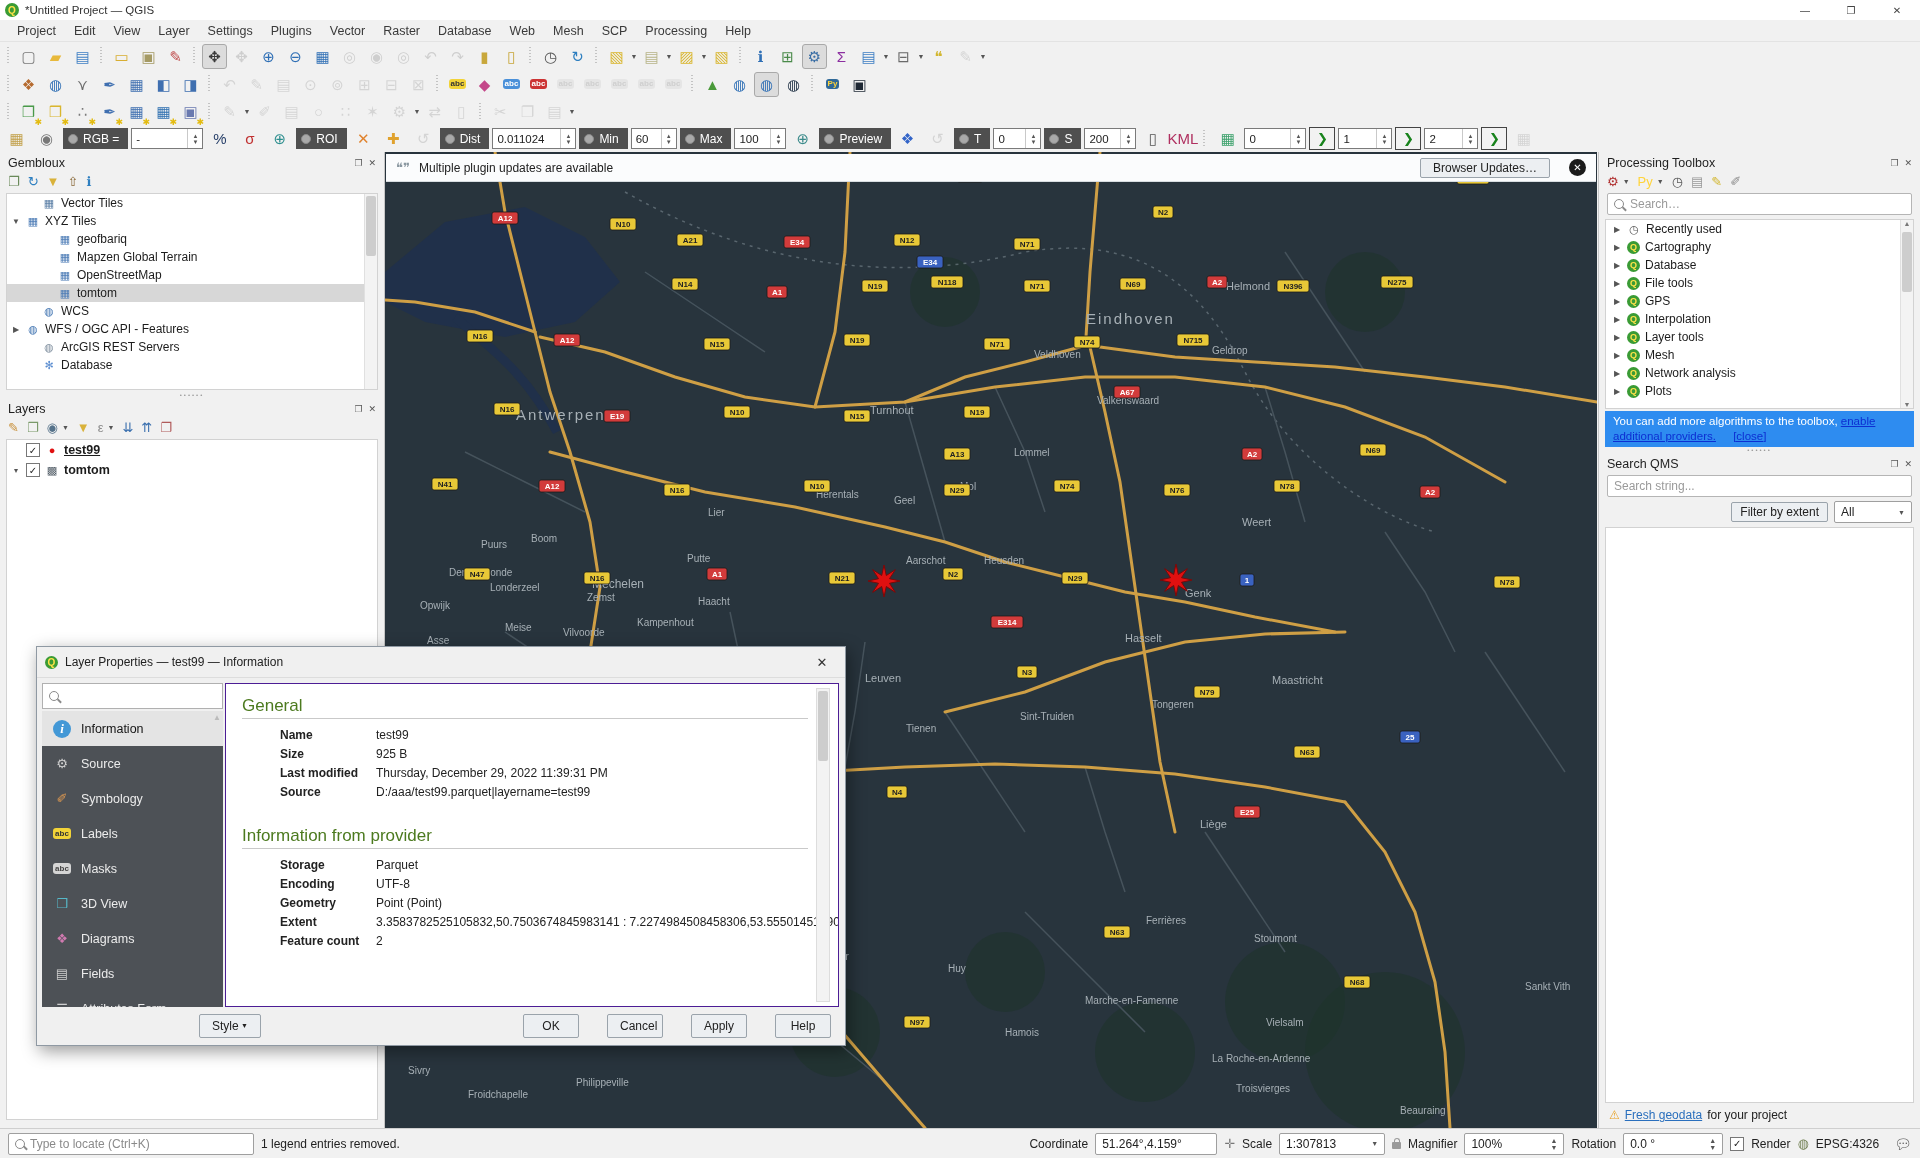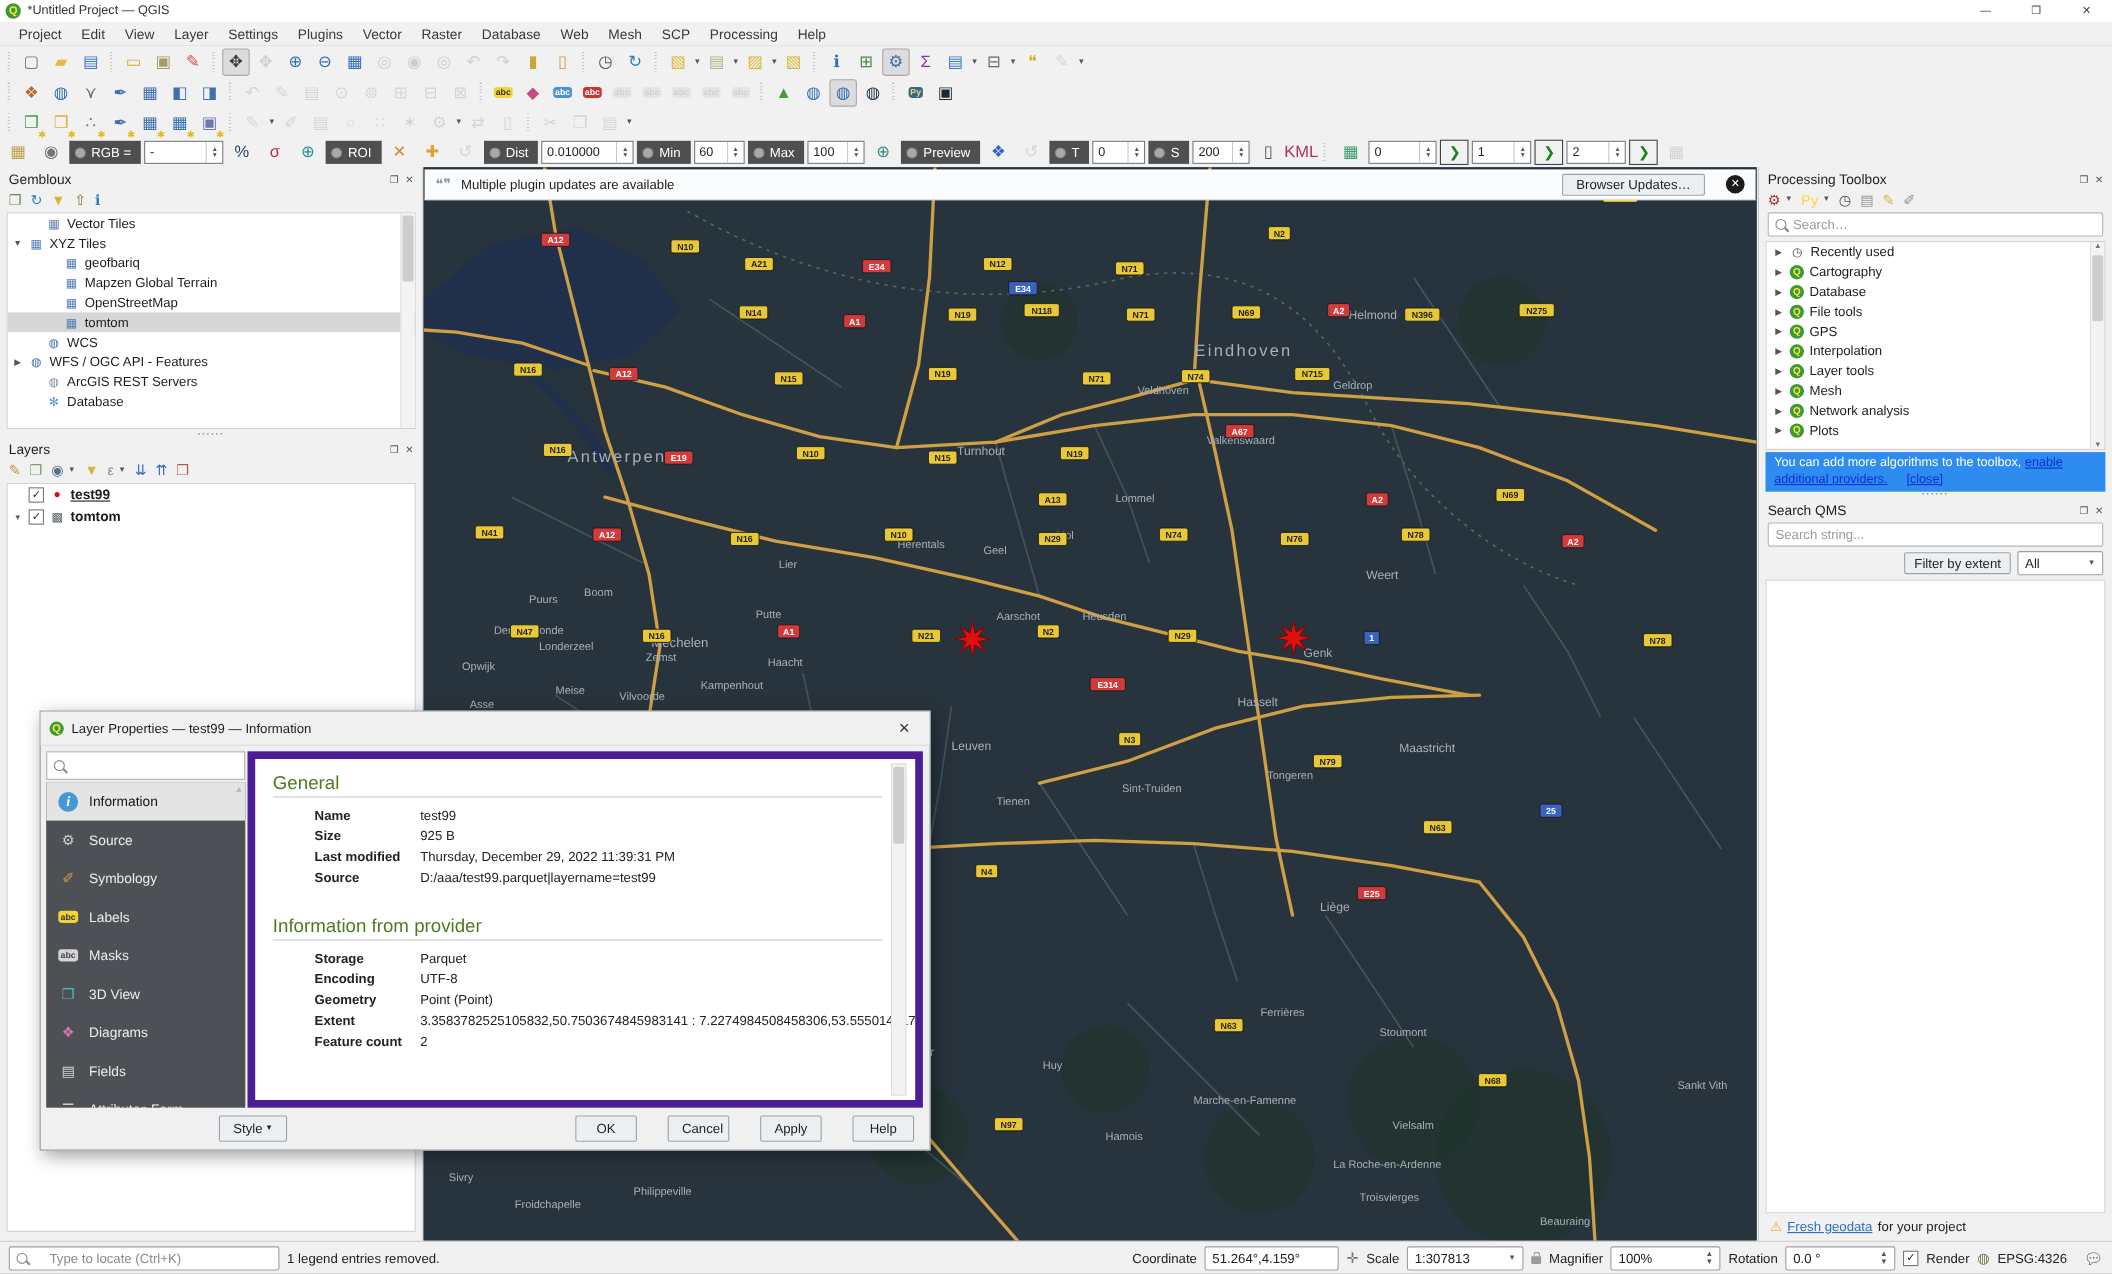--- a/index.html
+++ b/index.html
@@ -66,40 +66,40 @@
   .mag::after{content:"";position:absolute;width:5px;height:1.5px;background:#8a8a8a;right:-4px;bottom:-1px;transform:rotate(45deg);}
 
   
   .map{position:absolute;left:385px;top:152px;width:1212px;height:976px;background:#28343d;overflow:hidden;}
   .notif{position:absolute;left:1px;top:2px;right:1px;height:27px;background:#fbfcfd;border-bottom:1px solid #d8dde1;display:flex;align-items:center;gap:9px;padding:0 10px;}
   .notif .btn{flex:none;}
   .ncl{width:17px;height:17px;border-radius:50%;background:#1b1b1b;color:#fff;font-size:10px;display:flex;align-items:center;justify-content:center;margin-left:10px;flex:none;}
 
   
   .statusbar{position:absolute;left:0;top:1128px;width:100%;height:30px;background:#f1f1f1;border-top:1px solid #cfcfcf;display:flex;align-items:center;gap:7px;padding:0 8px;box-sizing:border-box;font-size:12px;color:#222;}
-  .sfield{height:20px;background:#fff;border:1px solid #9f9f9f;border-radius:2px;display:flex;align-items:center;padding:0 6px;gap:20px;}
+  .sfield{height:20px;background:#fff;border:1px solid #9f9f9f;border-radius:2px;display:flex;align-items:center;padding:0 6px;gap:5px;}
   .lock{width:9px;height:7px;background:#9a9a9a;border-radius:1px;position:relative;margin:3px 0 0 0;flex:none;}
   .lock::before{content:"";position:absolute;left:1.5px;top:-4px;width:4px;height:4px;border:1.5px solid #9a9a9a;border-bottom:none;border-radius:3px 3px 0 0;}
 
   .btn{background:#eceff2;border:1px solid #9aa3ab;border-radius:2px;padding:2px 12px;font-size:12px;color:#222;}
 
   
   .dialog{position:absolute;left:36px;top:646px;width:810px;height:400px;background:#f0f0f0;border:1px solid #8f99a3;box-shadow:3px 5px 16px rgba(0,0,0,.4);display:flex;flex-direction:column;box-sizing:border-box;}
   .dlg-title{height:30px;display:flex;align-items:center;gap:7px;padding:0 8px;border-bottom:1px solid #ddd;background:#f0f0f0;flex:none;}
   .dlg-x{margin-left:auto;width:30px;text-align:center;color:#333;font-size:13px;}
   .dlg-body{flex:1;display:flex;min-height:0;}
   .dlg-left{width:186px;display:flex;flex-direction:column;padding:5px 0 0 5px;box-sizing:border-box;}
   .dlg-search{display:flex;align-items:center;gap:6px;background:#fff;border:1px solid #b0b0b0;height:24px;padding:0 6px;margin-bottom:2px;}
   .dlg-side{flex:1;background:#4d5156;position:relative;overflow:hidden;}
   .side-item{height:35px;display:flex;align-items:center;gap:9px;padding:0 10px;color:#ececec;font-size:12.5px;}
   .side-item.sel{background:#e4e4e4;color:#141414;}
   .sicon{width:20px;height:20px;display:flex;align-items:center;justify-content:center;font-size:13px;flex:none;}
   .iinfo{width:18px;height:18px;border-radius:50%;background:#4398d6;color:#fff;font-style:italic;font-weight:bold;font-family:"Liberation Serif",serif;font-size:13px;display:flex;align-items:center;justify-content:center;}
   .sidearr{position:absolute;right:2px;top:2px;color:#bbb;font-size:8px;}
-  .dlg-content{flex:1;background:#fff;border:7px solid #4c1d95;margin:5px 6px 0 2px;position:relative;overflow:hidden;padding:2px 30px 0 16px;}
+  .dlg-content{flex:1;background:#fff;border:1px solid #4c1d95;margin:5px 6px 0 2px;position:relative;overflow:hidden;padding:2px 30px 0 16px;}
   .ghead{color:#4c7a1f;font-size:17px;margin:10px 0 2px 0;}
   .gline{border-bottom:1px solid #c9c9c9;margin-bottom:7px;}
   .inforow{display:flex;font-size:12px;line-height:19px;}
   .inforow .k{width:96px;font-weight:bold;flex:none;}
   .inforow .v{white-space:nowrap;}
   .inforow .v.link{color:#5b8dd0;text-decoration:underline;}
   .dlg-buttons{height:38px;position:relative;flex:none;}
   .dlg-buttons .btn{position:absolute;top:7px;height:24px;box-sizing:border-box;}
 
   svg text{font-family:"Liberation Sans","DejaVu Sans",sans-serif;}
@@ -280,21 +280,21 @@
       <span class="scplab">
         <span>ROI</span>
       </span>
       <span class="tbi" style="color: rgb(224, 131, 46);">✕</span>
       <span class="tbi" style="color: rgb(224, 162, 46);">✚</span>
       <span class="tbi dis" style="color: rgb(153, 153, 153);">↺</span>
       <span class="scplab">
         <span>Dist</span>
       </span>
       <span class="scpfield" style="width: 78px;">
-        <span>0.010000</span>
+        <span>0.011024</span>
         <span class="spin">▲<br>▼</span>
       </span>
       <span class="scplab">
         <span>Min</span>
       </span>
       <span class="scpfield" style="width: 40px;">
         <span>60</span>
         <span class="spin">▲<br>▼</span>
       </span>
       <span class="scplab">

